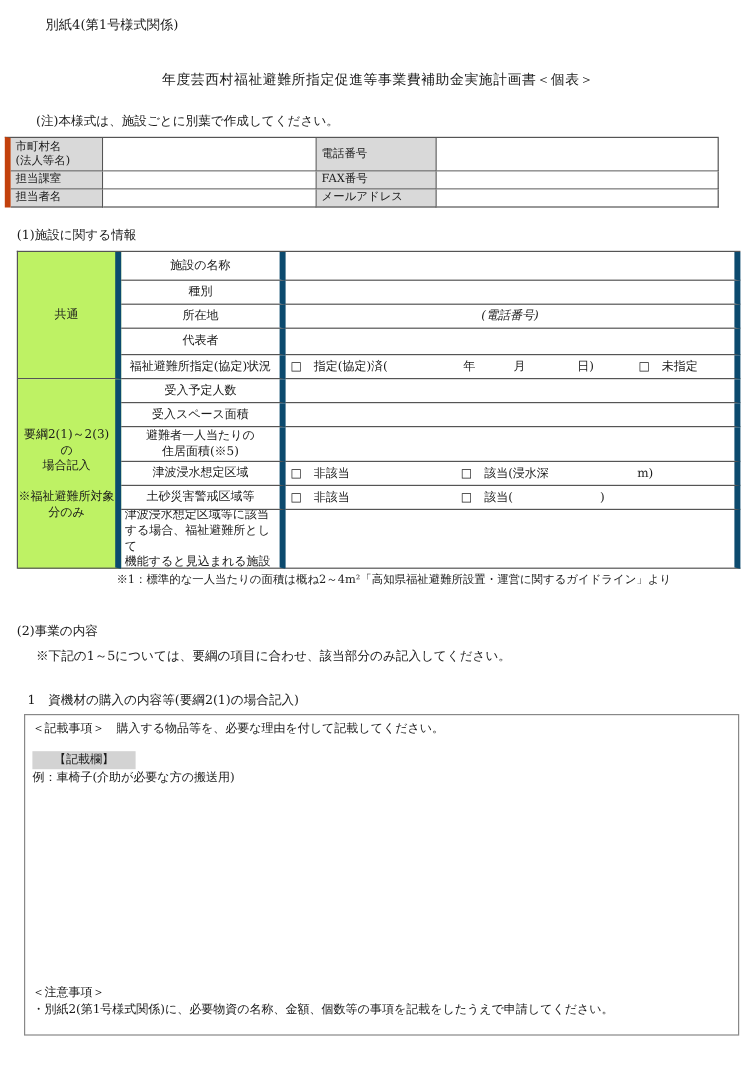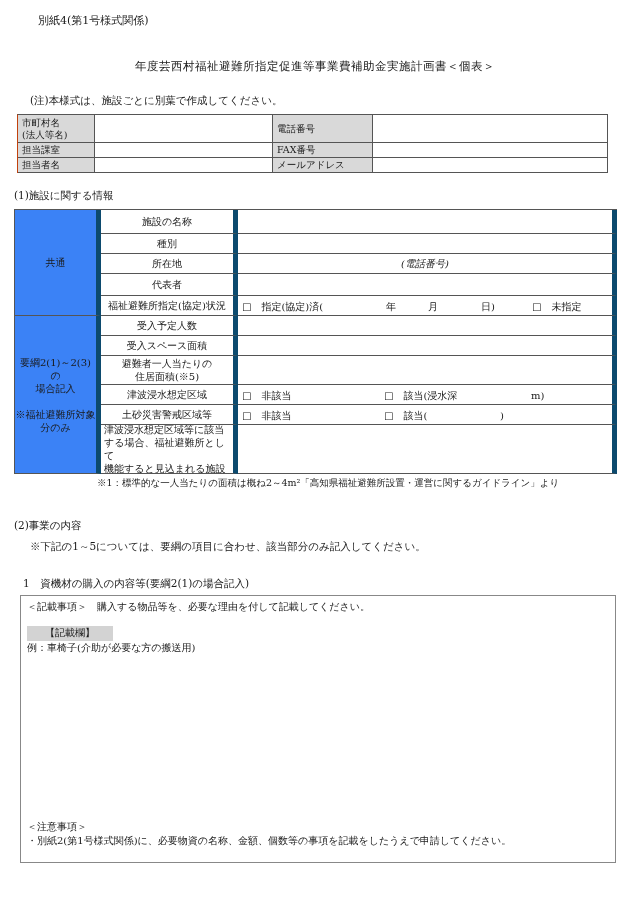--- a/index.html
+++ b/index.html
@@ -11,25 +11,25 @@
   .abs{position:absolute;}
   .pre{white-space:pre-line;}
 
   
   .corner-note{top:13px;left:38px;font-size:11px;}
   .page-title{top:59px;left:0;width:630px;text-align:center;font-size:11.5px;letter-spacing:0.5px;}
   .prep-note{top:94px;left:30px;font-size:10.5px;}
 
   
   .contact-table{
-    top:114px;left:17px;
+    top:114px;left:4px;
     display:grid;
     grid-template-columns:77px 178px 100px 235px;
     grid-template-rows:28px 15px 15px;
-    border-top:1px solid #555;border-left:1px solid #c2410c;
+    border-top:1px solid #555;border-left:5px solid #c2410c;
     font-size:9.5px;
   }
   .ct-cell{
     border-right:1px solid #555;border-bottom:1px solid #555;
     display:flex;align-items:center;
     padding-left:4px;line-height:1.25;white-space:pre-line;
     overflow:hidden;
   }
   .ct-label{background:#d9d9d9;}
   .ct-value{background:#ffffff;}
@@ -43,21 +43,21 @@
     grid-template-rows:24px 20px 20px 22px 20px 20px 20px 29px 20px 20px 49px;
     border-top:1px solid #555;border-left:1px solid #555;
     font-size:10px;
   }
   .fc{
     border-right:5px solid #0c4a6e;border-bottom:1px solid #555;
     display:flex;align-items:center;justify-content:center;
     text-align:center;line-height:1.3;white-space:pre-line;
     overflow:hidden;
   }
-  .fc.group{background:#3b82f6;grid-column:1;}
+  .fc.group{background:#bef264;grid-column:1;}
   .fc.lbl{grid-column:2;}
   .fc.val{grid-column:3;justify-content:flex-start;text-align:left;position:relative;}
   .fc.val.center{justify-content:center;text-align:right;font-style:italic;}
   .fc.lbl.left{justify-content:flex-start;text-align:left;padding-left:3px;}
   .cb{position:absolute;top:50%;transform:translateY(-50%);white-space:pre;}
   .px4{left:4px;}.px146{left:146px;}.px148{left:148px;}.px190{left:190px;}
   .px243{left:243px;}.px262{left:262px;}.px293{left:293px;}.px294{left:294px;}
 
   .footnote{top:477px;left:97px;font-size:9.5px;}
 

